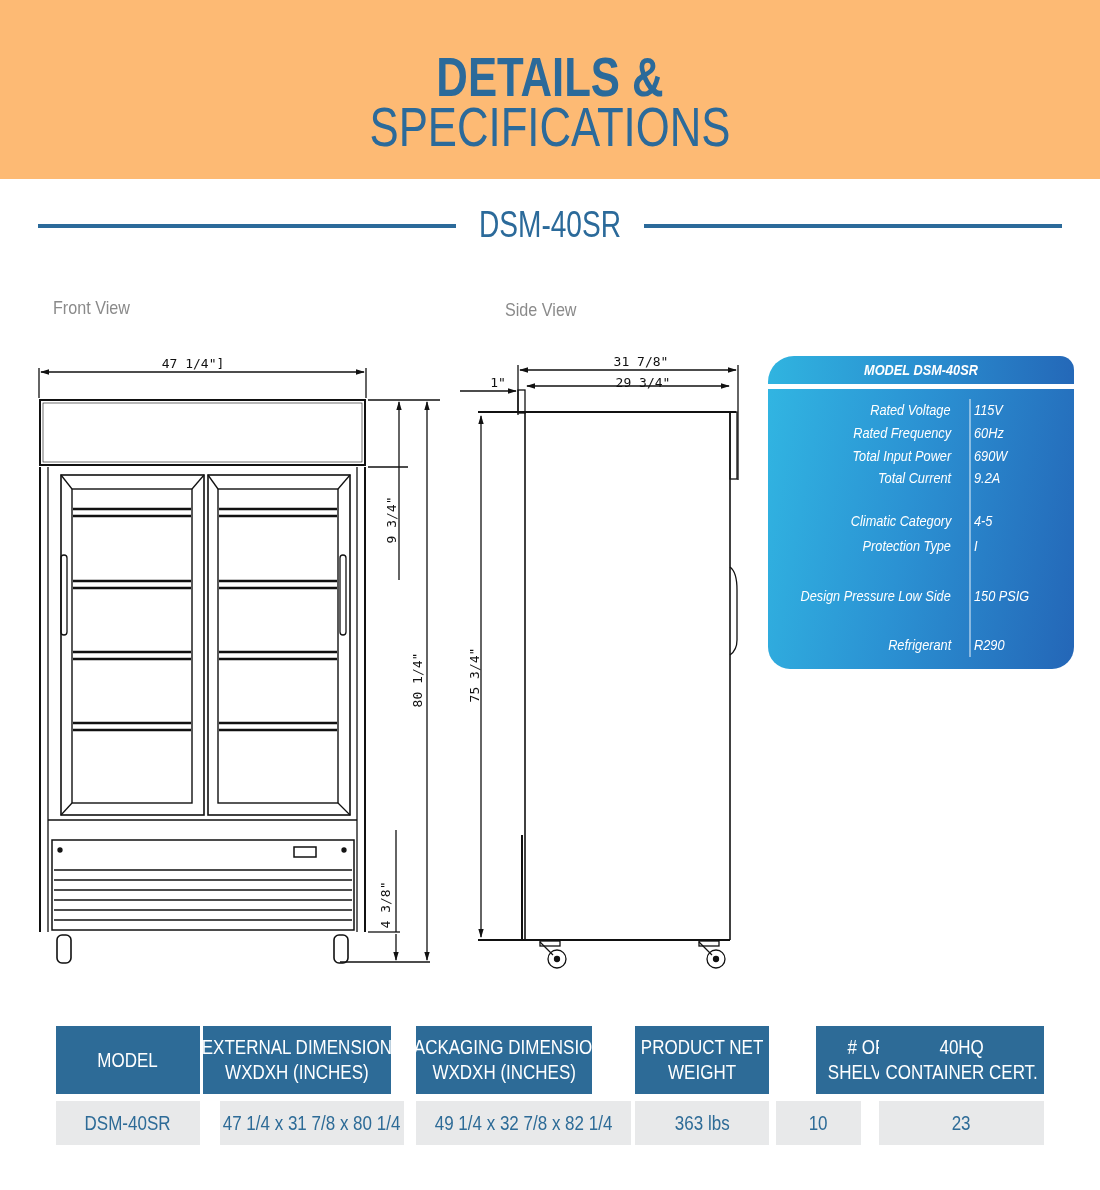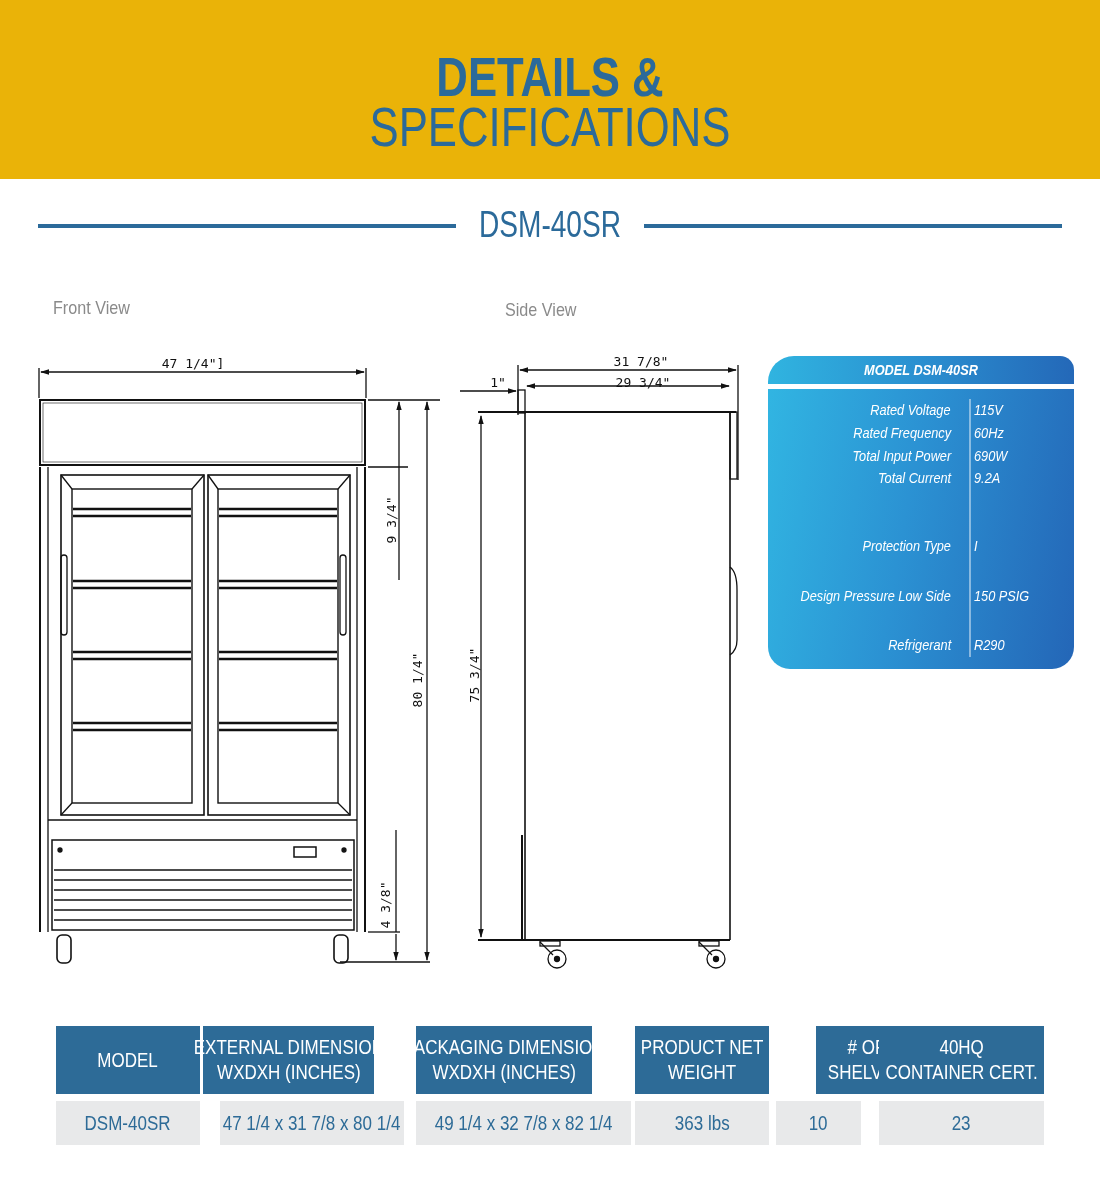--- a/index.html
+++ b/index.html
@@ -1,21 +1,21 @@
 <!DOCTYPE html>
 <html><head>
 <meta charset="utf-8">
 <style>
   * { box-sizing: border-box; margin: 0; padding: 0; }
   html, body { width: 1100px; height: 1190px; background: #ffffff; overflow: hidden; }
   body { font-family: "Liberation Sans", sans-serif; position: relative; }
 
   .hero {
     position: absolute; left: 0; top: 0; width: 1100px; height: 179px;
-    background: #eab308;
+    background: #fdba74;
   }
   .hero-title {
     position: absolute; left: 0; width: 1100px; text-align: center;
     color: #2b6a9a; font-family: "Liberation Sans", sans-serif;
     transform: scaleX(0.78); transform-origin: center;
   }
   .hero-title.l1 { top: 44px; font-size: 56px; font-weight: bold; letter-spacing: 0px; }
   .hero-title.l2 { top: 94px; font-size: 56px; font-weight: normal; }
 
   .model-rule {
@@ -226,40 +226,44 @@
         <span class="spec-value">60Hz</span>
       </div>
     <div class="spec-row" style="top:58px">
         <span class="spec-label">Total Input Power</span>
         <span class="spec-value">690W</span>
       </div>
     <div class="spec-row" style="top:80px">
         <span class="spec-label">Total Current</span>
         <span class="spec-value">9.2A</span>
       </div>
+    <div class="spec-row" style="top:123px">
+        <span class="spec-label">Climatic Category</span>
+        <span class="spec-value">4-5</span>
+      </div>
     <div class="spec-row" style="top:148px">
         <span class="spec-label">Protection Type</span>
         <span class="spec-value">I</span>
       </div>
     <div class="spec-row" style="top:198px">
         <span class="spec-label">Design Pressure Low Side</span>
         <span class="spec-value">150 PSIG</span>
       </div>
     <div class="spec-row" style="top:247px">
         <span class="spec-label">Refrigerant</span>
         <span class="spec-value">R290</span>
       </div>
   </div>
 </div>
 
 <div class="spec-table">
   <div class="th" style="left:0;width:144px">
       <span class="cell-text"><span>MODEL</span></span>
     </div>
-  <div class="th" style="left:147px;width:171px">
+  <div class="th" style="left:147px;width:188px">
       <span class="cell-text"><span>EXTERNAL DIMENSION</span><br><span>WXDXH (INCHES)</span></span>
     </div>
   <div class="th" style="left:360px;width:176px">
       <span class="cell-text"><span>PACKAGING DIMENSION</span><br><span>WXDXH (INCHES)</span></span>
     </div>
   <div class="th" style="left:579px;width:134px">
       <span class="cell-text"><span>PRODUCT NET</span><br><span>WEIGHT</span></span>
     </div>
   <div class="th" style="left:760px;width:100px">
       <span class="cell-text"><span># OF</span><br><span>SHELVES</span></span>

